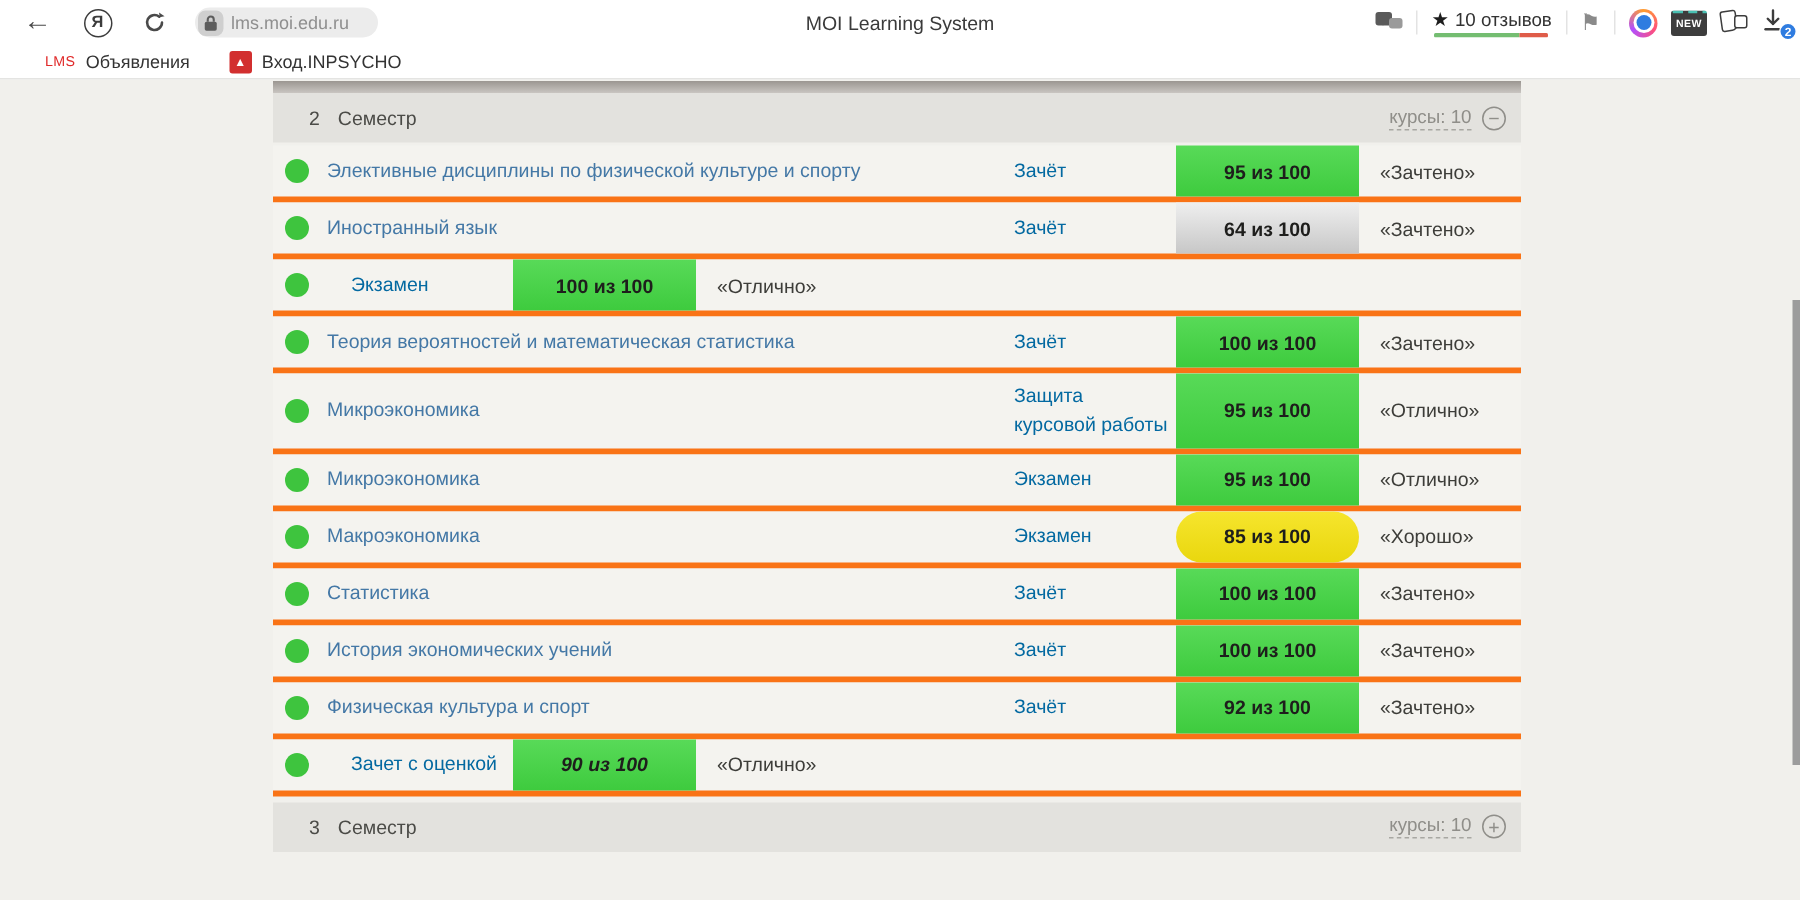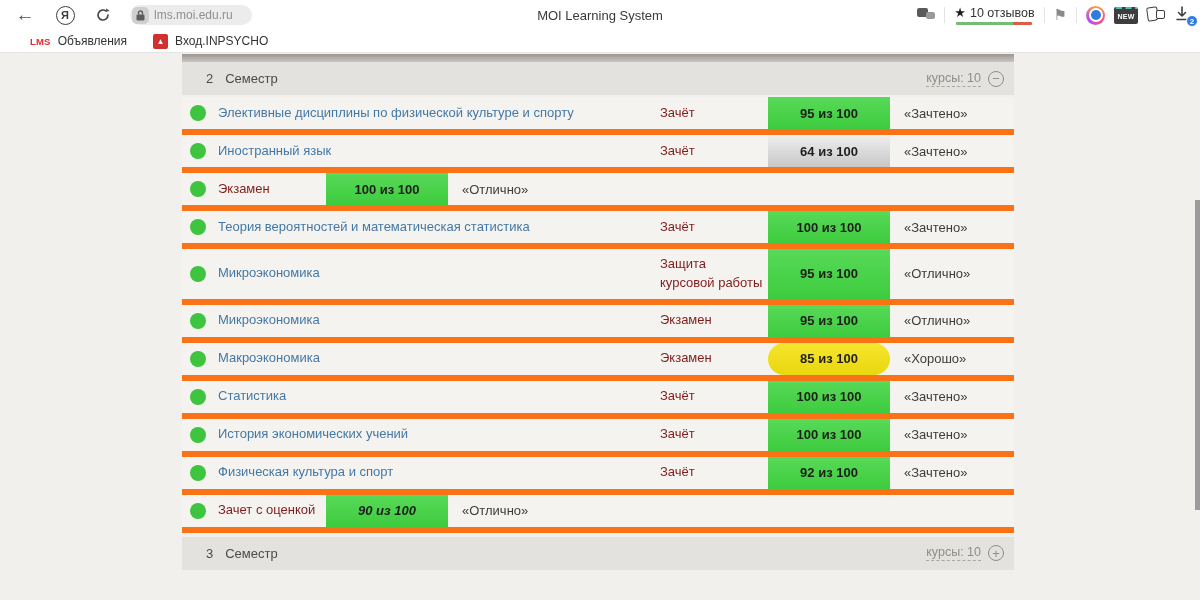--- a/index.html
+++ b/index.html
@@ -53,49 +53,49 @@
     border:1.7px solid #3d3d3d; border-radius:2px; background:#fff; }
   .dl-icon { position:relative; width:20px; height:20px; }
   .dl-badge { position:absolute; right:-4px; bottom:-2px; width:12px; height:12px;
     background:#2f7ce0; border-radius:50%; color:#fff; font-size:8px; font-weight:bold;
     display:flex; align-items:center; justify-content:center; border:1px solid #fff; }
 
   .bookmarks-bar { position:absolute; top:30px; left:0; width:1200px; height:23px;
     background:#fff; border-bottom:1px solid #e4e4e2; display:flex; align-items:center;
     padding-left:30px; gap:26px; }
   .bm { display:flex; align-items:center; gap:7px; font-size:12px; color:#333; cursor:pointer; }
-  .lms-logo { color:#e02b2b; font-weight:bold; font-size:9.5px; letter-spacing:.2px; }
+  .lms-logo { color:#e02b2b; font-weight:normal; font-size:9.5px; letter-spacing:.2px; }
   .emblem { width:15px; height:15px; background:#d22f2f; border-radius:2px; color:#fff;
     font-size:8px; display:flex; align-items:center; justify-content:center; }
 
   
   .page { position:absolute; top:54px; left:0; width:1200px; height:546px; background:#f1f0ec; }
   .content { position:absolute; left:182px; top:0; width:832px; }
   .top-strip { height:8px; background:linear-gradient(#9b9691,#c9c5c1); }
   .sec-header { height:33px; background:#e3e2de; display:flex; align-items:center;
     padding:0 10px 0 24px; font-size:13px; color:#4b4b47; margin-bottom:2px; }
   .sec-header .num { margin-right:12px; }
   .sec-header .spacer { flex:1; }
   .courses-link { font-size:12.5px; color:#8f8e89; border-bottom:1px dashed #a8a7a2;
     cursor:pointer; text-decoration:none; margin-right:7px; padding-bottom:1px; }
   .circle-btn { width:16px; height:16px; border:1.4px solid #8f8e89; border-radius:50%;
     color:#8f8e89; font-size:13px; line-height:13px; display:flex; align-items:center;
     justify-content:center; cursor:pointer; }
   .sec-footer { margin-top:4px; margin-bottom:0; height:33px; }
 
   .row { display:flex; align-items:stretch; background:#f4f3ef;
-    border-bottom:6px solid #f97316; min-height:38px; }
+    border-bottom:4px solid #f97316; min-height:38px; }
   .dot-col { width:36px; display:flex; align-items:center; justify-content:flex-end;
     padding-right:12px; flex:none; }
   .dot { width:16px; height:16px; border-radius:50%; flex:none; }
   .subject { width:442px; flex:none; display:flex; align-items:center;
     font-size:13px; color:var(--link,#4478a6); text-decoration:none; line-height:1.45;
     padding:6px 16px 6px 0; cursor:pointer; }
   .exam { width:108px; flex:none; display:flex; align-items:center;
-    font-size:13px; color:#7f1d1d; line-height:1.45; padding:6px 4px 6px 0; }
+    font-size:13px; color:#0369a1; line-height:1.45; padding:6px 4px 6px 0;margin-left:16px; }
   .score { width:122px; flex:none; display:flex; align-items:center; justify-content:center;
     font-size:13px; font-weight:bold; color:#1e1e1c; text-align:center; }
   .grade { flex:1; display:flex; align-items:center; font-size:13px; color:#3d3d39;
     padding-left:14px; }
 
   .scrollbar-thumb { position:absolute; right:0px; top:146px; width:5px; height:310px;
     background:#9c9c9c; cursor:pointer; }
 </style>
 </head>
 <body>

